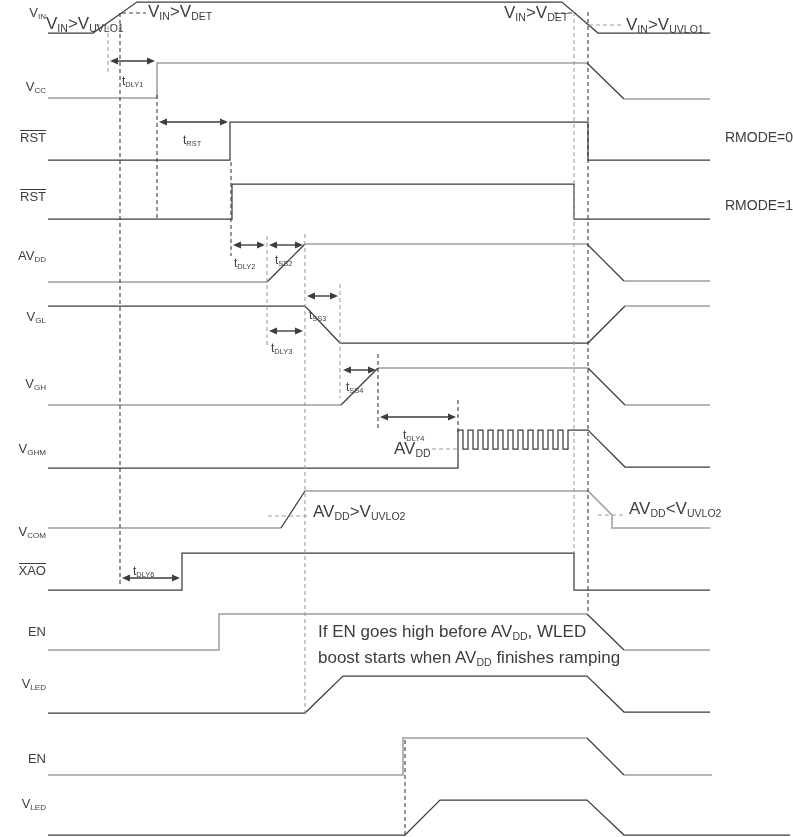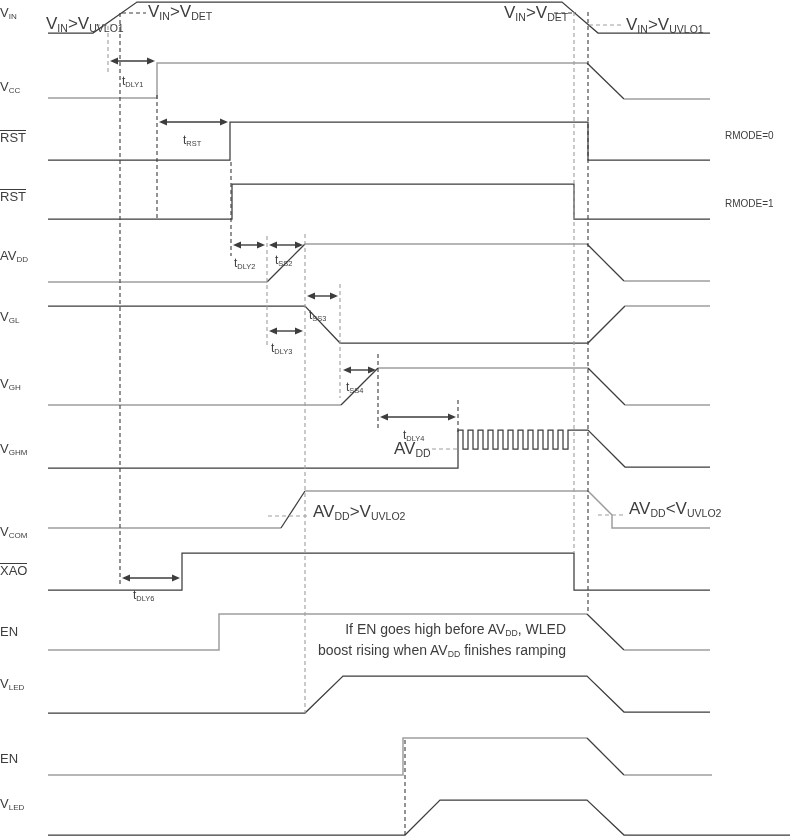--- a/index.html
+++ b/index.html
@@ -1,26 +1,26 @@
 <!DOCTYPE html>
 <html><head>
 <meta charset="utf-8">
 <style>
   html,body{margin:0;padding:0;background:#fff;}
   .stage{position:relative;width:793px;height:837px;background:#fff;overflow:hidden;
          font-family:"Liberation Sans", sans-serif;color:#3d3d3d;}
   svg{position:absolute;left:0;top:0;}
   .lbl{position:absolute;font-size:13px;white-space:nowrap;line-height:1.1;}
-  .sig{left:0;width:46px;}
+  .sig{left:0;width:46px;text-align:right;}
   .tlabel{font-size:12px;margin-top:33px;}
   .ann{font-size:17px;}
-  .rmode{font-size:10px;}
+  .rmode{font-size:14px;}
   sub{font-size:0.62em;vertical-align:-0.25em;line-height:1;}
   .ov{display:inline-block;border-top:1.3px solid #3d3d3d;line-height:1.12;padding-top:0;}
-  .note{position:absolute;font-size:14px;line-height:1.5;white-space:nowrap;text-align:right;}
+  .note{position:absolute;font-size:17px;line-height:1.5;white-space:nowrap;}
 </style>
 </head>
 <body>
 
 <div class="stage">
 
   <svg id="wave-svg" width="793" height="837" viewBox="0 0 793 837">
       <polyline points="48,33 93,33 137,2 562,2 598,33 710,33" fill="none" stroke="#3d3d3d" stroke-width="1.25"></polyline>
       <polyline points="48,98 157,98 157,63 587,63" fill="none" stroke="#9e9e9e" stroke-width="1.5"></polyline>
       <polyline points="587,63 624,99" fill="none" stroke="#3d3d3d" stroke-width="1.25"></polyline>
@@ -138,30 +138,30 @@
   <div class="lbl rmode" style="left:725px;top:198px">RMODE=1</div>
 
   <div class="lbl tlabel" style="left:122px;top:42px"><span>t</span><sub>DLY1</sub></div>
   <div class="lbl tlabel" style="left:183px;top:101px"><span>t</span><sub>RST</sub></div>
   <div class="lbl tlabel" style="left:234px;top:224px"><span>t</span><sub>DLY2</sub></div>
   <div class="lbl tlabel" style="left:275px;top:221px"><span>t</span><sub>SS2</sub></div>
   <div class="lbl tlabel" style="left:309px;top:276px"><span>t</span><sub>SS3</sub></div>
   <div class="lbl tlabel" style="left:271px;top:309px"><span>t</span><sub>DLY3</sub></div>
   <div class="lbl tlabel" style="left:346px;top:348px"><span>t</span><sub>SS4</sub></div>
   <div class="lbl tlabel" style="left:403px;top:396px"><span>t</span><sub>DLY4</sub></div>
-  <div class="lbl tlabel" style="left:133px;top:556px"><span>t</span><sub>DLY6</sub></div>
+  <div class="lbl tlabel" style="left:133px;top:532px"><span>t</span><sub>DLY6</sub></div>
 
   <div class="lbl ann" style="left:46px;top:15px"><span>V</span><sub>IN</sub><span>&gt;V</span><sub>UVLO1</sub></div>
   <div class="lbl ann" style="left:148px;top:3px"><span>V</span><sub>IN</sub><span>&gt;V</span><sub>DET</sub></div>
   <div class="lbl ann" style="left:504px;top:4px"><span>V</span><sub>IN</sub><span>&gt;V</span><sub>DET</sub></div>
   <div class="lbl ann" style="left:626px;top:16px"><span>V</span><sub>IN</sub><span>&gt;V</span><sub>UVLO1</sub></div>
   <div class="lbl ann" style="left:394px;top:440px"><span>AV</span><sub>DD</sub></div>
   <div class="lbl ann" style="left:313px;top:503px"><span>AV</span><sub>DD</sub><span>&gt;V</span><sub>UVLO2</sub></div>
   <div class="lbl ann" style="left:629px;top:500px"><span>AV</span><sub>DD</sub><span>&lt;V</span><sub>UVLO2</sub></div>
 
   <div class="note" style="left:318px;top:619px">
     <div><span>If EN goes high before AV</span><sub>DD</sub><span>, WLED</span></div>
-    <div><span>boost rising when AV</span><sub>DD</sub><span> finishes ramping</span></div>
+    <div><span>boost starts when AV</span><sub>DD</sub><span> finishes ramping</span></div>
   </div>
   <div class="note" style="left:171px;top:742px">
   </div>
 
 </div>
 
 </body></html>

